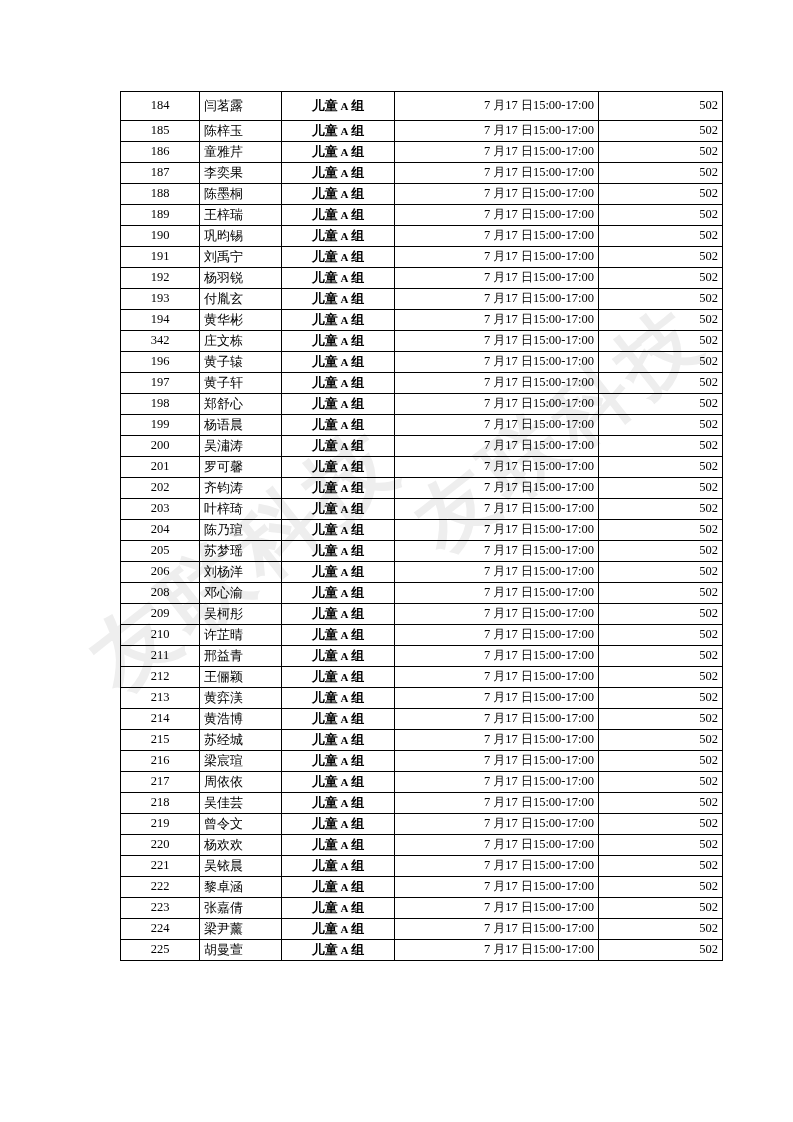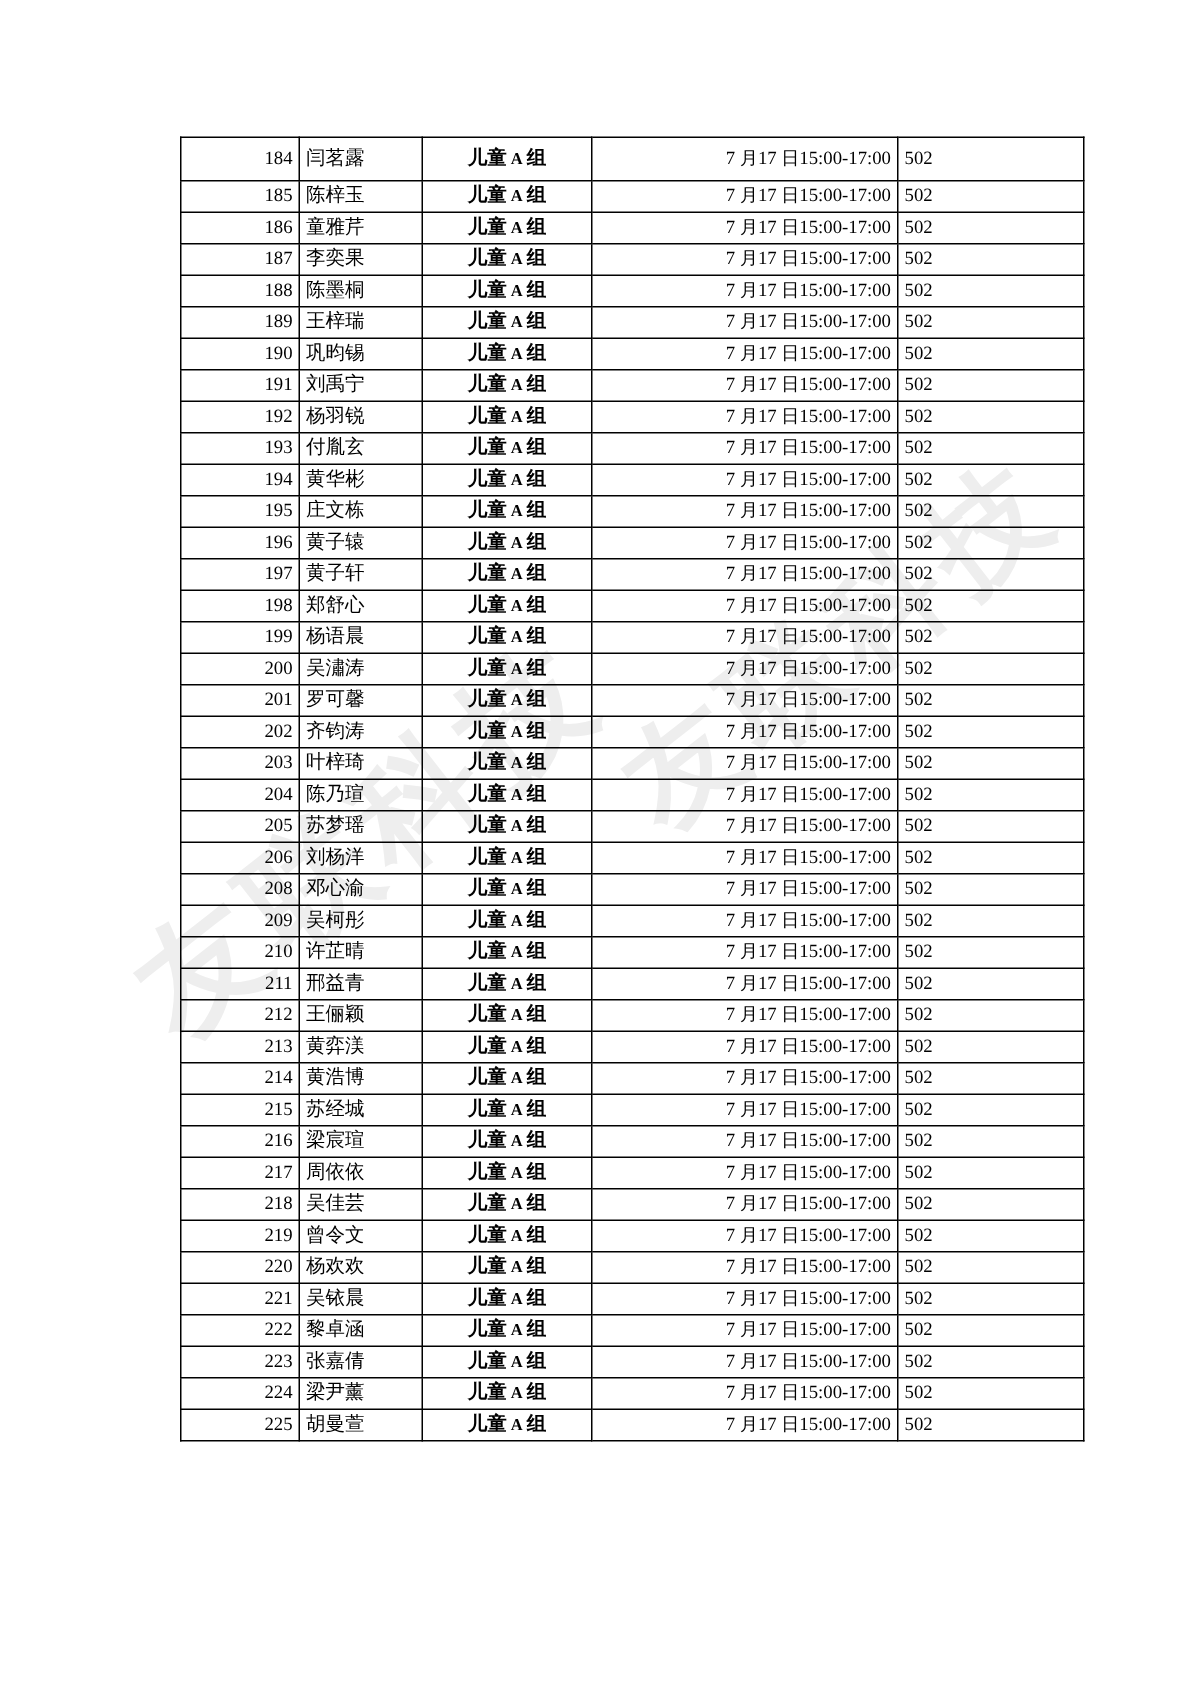--- a/index.html
+++ b/index.html
@@ -68,25 +68,25 @@
     vertical-align: middle;
     color: #000000;
     white-space: nowrap;
     overflow: hidden;
   }
   
   #roster-table tr.first-row td {
     height: 28px;
   }
 
-  .col-index  { width: 70px;  text-align: right;  padding-right: 9px; }
+  .col-index  { width: 70px;  text-align: center;  padding-right: 9px; }
   .col-name   { width: 73px;  text-align: left; font-size: 13px; }
   .col-group  { width: 104px; text-align: center; font-size: 13px; font-weight: bold; }
   .col-time   { width: 195px; text-align: right;   padding-left: 9px; font-size: 12.5px; }
-  .col-room   { width: 115px;  padding-right: 9px; }
+  .col-room   { width: 115px; text-align: right;  padding-right: 9px; }
 
   .col-name .cjk, .col-group .cjk {
     font-family: "DejaVu Sans", "Liberation Sans", sans-serif;
     font-size: 13px;
   }
   .col-time .cjk {
     font-family: "DejaVu Sans", "Liberation Sans", sans-serif;
     font-size: 12px;
   }
   .grp-letter {
@@ -177,21 +177,21 @@
           <td class="col-room">502</td>
         </tr>
         <tr>
           <td class="col-index">194</td>
           <td class="col-name"><span class="cjk">黄华彬</span></td>
           <td class="col-group"><span class="cjk">儿童</span><span class="grp-letter">&nbsp;A&nbsp;</span><span class="cjk">组</span></td>
           <td class="col-time">7 <span class="cjk">月</span>17 <span class="cjk">日</span>15:00-17:00</td>
           <td class="col-room">502</td>
         </tr>
         <tr>
-          <td class="col-index">195</td>
+          <td class="col-index">342</td>
           <td class="col-name"><span class="cjk">庄文栋</span></td>
           <td class="col-group"><span class="cjk">儿童</span><span class="grp-letter">&nbsp;A&nbsp;</span><span class="cjk">组</span></td>
           <td class="col-time">7 <span class="cjk">月</span>17 <span class="cjk">日</span>15:00-17:00</td>
           <td class="col-room">502</td>
         </tr>
         <tr>
           <td class="col-index">196</td>
           <td class="col-name"><span class="cjk">黄子辕</span></td>
           <td class="col-group"><span class="cjk">儿童</span><span class="grp-letter">&nbsp;A&nbsp;</span><span class="cjk">组</span></td>
           <td class="col-time">7 <span class="cjk">月</span>17 <span class="cjk">日</span>15:00-17:00</td>

